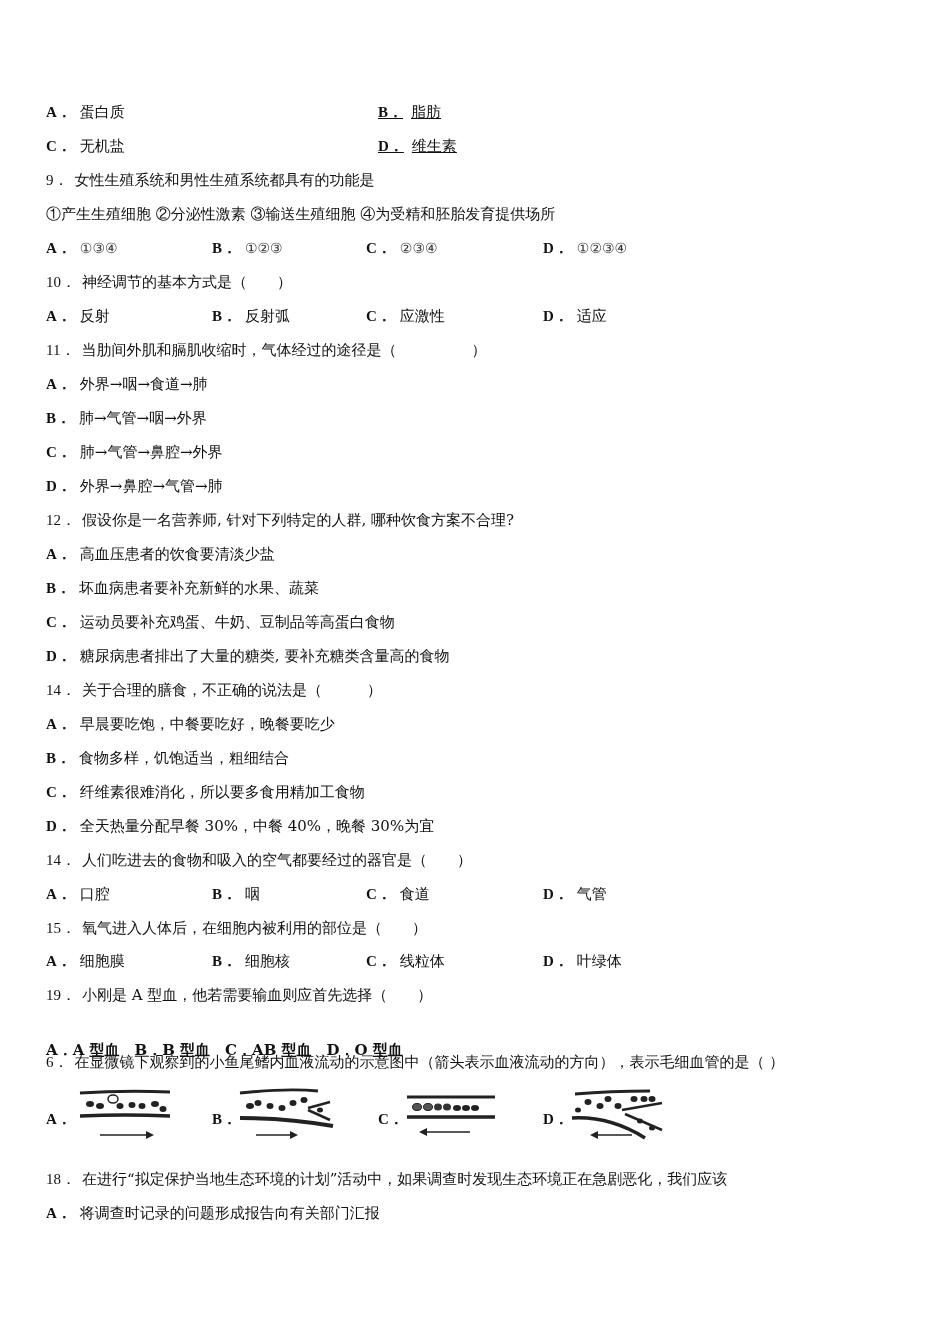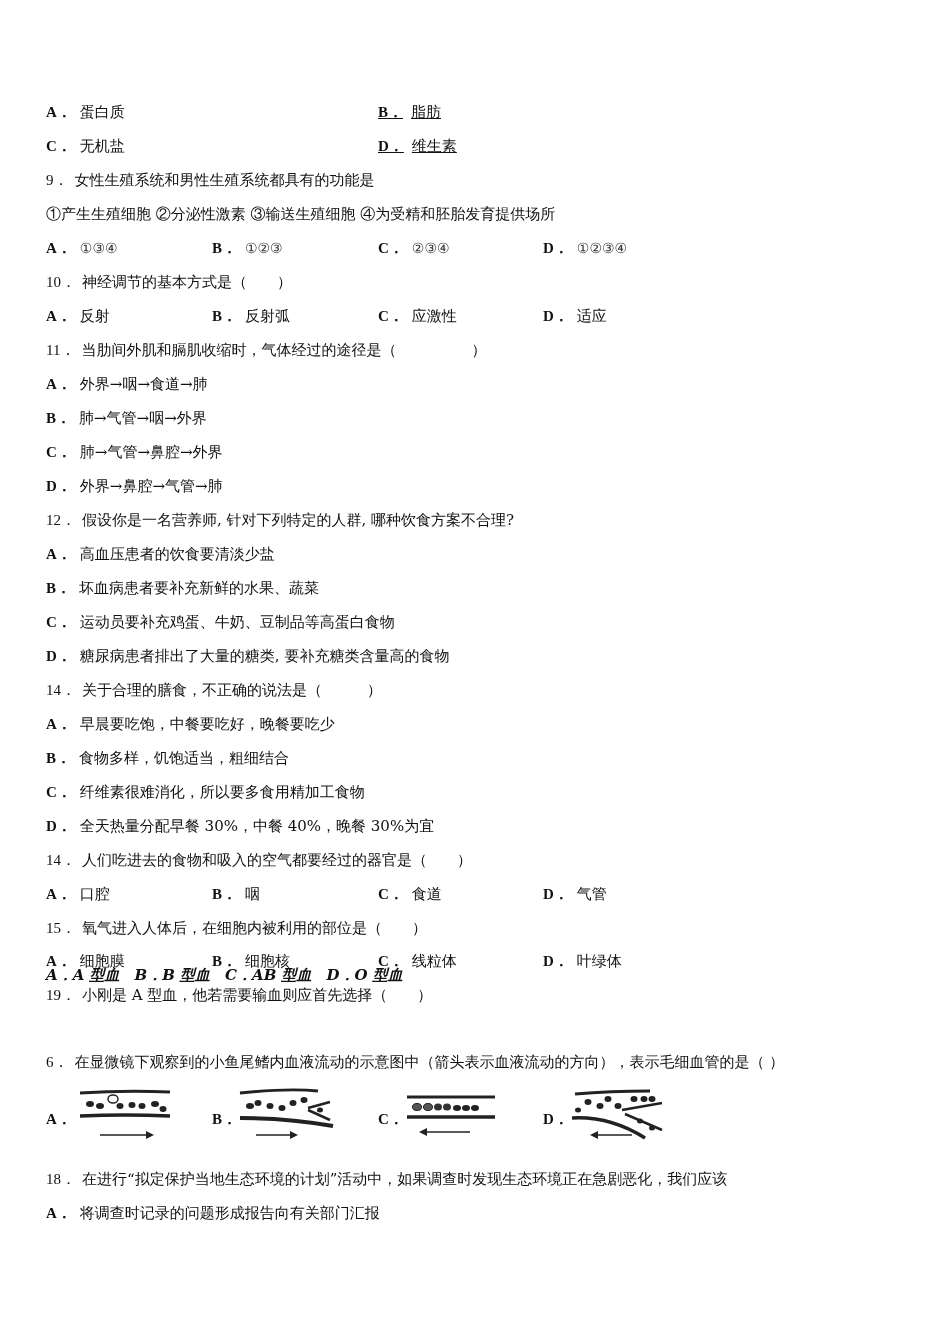--- a/index.html
+++ b/index.html
@@ -2,21 +2,21 @@
 <html><head>
 <meta charset="utf-8">
 <style>
   html, body { margin: 0; padding: 0; background: #ffffff; }
   body { width: 950px; height: 1344px; position: relative; overflow: hidden;
          font-family: "DejaVu Serif", "Liberation Serif", serif; color: #111; }
   .line { position: absolute; left: 46px; font-size: 15px; line-height: 20px; white-space: nowrap; }
   .lbl { font-family: "Liberation Serif", "DejaVu Serif", serif; font-weight: bold; font-size: 15px; margin-right: 8px; }
   .qnum { font-family: "Liberation Serif", "DejaVu Serif", serif; font-size: 15px; margin-right: 6px; }
   .opt { position: absolute; white-space: nowrap; font-size: 15px; line-height: 20px; }
-  .col-a { left: 46px; } .col-b { left: 212px; } .col-c { left: 378px; } .col-d { left: 543px; }
+  .col-a { left: 46px; } .col-b { left: 212px; } .col-c { left: 366px; } .col-d { left: 543px; }
   .col2-a { left: 46px; } .col2-b { left: 378px; text-decoration: underline; }
   .circ { font-size: 14px; color: #333; }
   .diagram { position: absolute; }
   .diag-lbl { position: absolute; font-family: "Liberation Serif", serif; font-weight: bold; font-size: 15px; }
 </style>
 </head>
 <body>
 
 <div class="opt col2-a" style="top:102px"><span class="lbl">A．</span><span>蛋白质</span></div>
 <div class="opt col2-b" style="top:102px"><span class="lbl">B．</span><span>脂肪</span></div>
@@ -60,21 +60,21 @@
 <div class="opt col-c" style="top:884px"><span class="lbl">C．</span><span>食道</span></div>
 <div class="opt col-d" style="top:884px"><span class="lbl">D．</span><span>气管</span></div>
 
 <div class="line" style="top:918px"><span class="qnum">15．</span><span>氧气进入人体后，在细胞内被利用的部位是（　　）</span></div>
 <div class="opt col-a" style="top:951px"><span class="lbl">A．</span><span>细胞膜</span></div>
 <div class="opt col-b" style="top:951px"><span class="lbl">B．</span><span>细胞核</span></div>
 <div class="opt col-c" style="top:951px"><span class="lbl">C．</span><span>线粒体</span></div>
 <div class="opt col-d" style="top:951px"><span class="lbl">D．</span><span>叶绿体</span></div>
 
 <div class="line" style="top:985px"><span class="qnum">19．</span><span>小刚是 A 型血，他若需要输血则应首先选择（　　）</span></div>
-<div class="line" style="top:965px; font-weight:bold;font-style:italic;">A．A 型血　B．B 型血　C．AB 型血　D．O 型血</div>
+<div class="line" style="top:1040px; font-weight:bold;">A．A 型血　B．B 型血　C．AB 型血　D．O 型血</div>
 
 <div class="line" style="top:1052px"><span class="qnum">6．</span><span>在显微镜下观察到的小鱼尾鳍内血液流动的示意图中（箭头表示血液流动的方向），表示毛细血管的是（ ）</span></div>
 
 <span class="diag-lbl" style="left:46px; top:1110px">A．</span>
 <svg class="diagram" style="left:78px; top:1087px" width="95" height="58" viewBox="0 0 95 58">
   <path d="M2,6 Q47,3 92,5" stroke="#222" stroke-width="3" fill="none"></path>
   <path d="M2,29 Q47,27 92,29" stroke="#222" stroke-width="3.5" fill="none"></path>
   <ellipse cx="12" cy="17" rx="4" ry="3" fill="#222"></ellipse>
   <ellipse cx="22" cy="19" rx="4" ry="3" fill="#222"></ellipse>
   <ellipse cx="35" cy="12" rx="5" ry="4" fill="#fff" stroke="#222" stroke-width="1.5"></ellipse>

